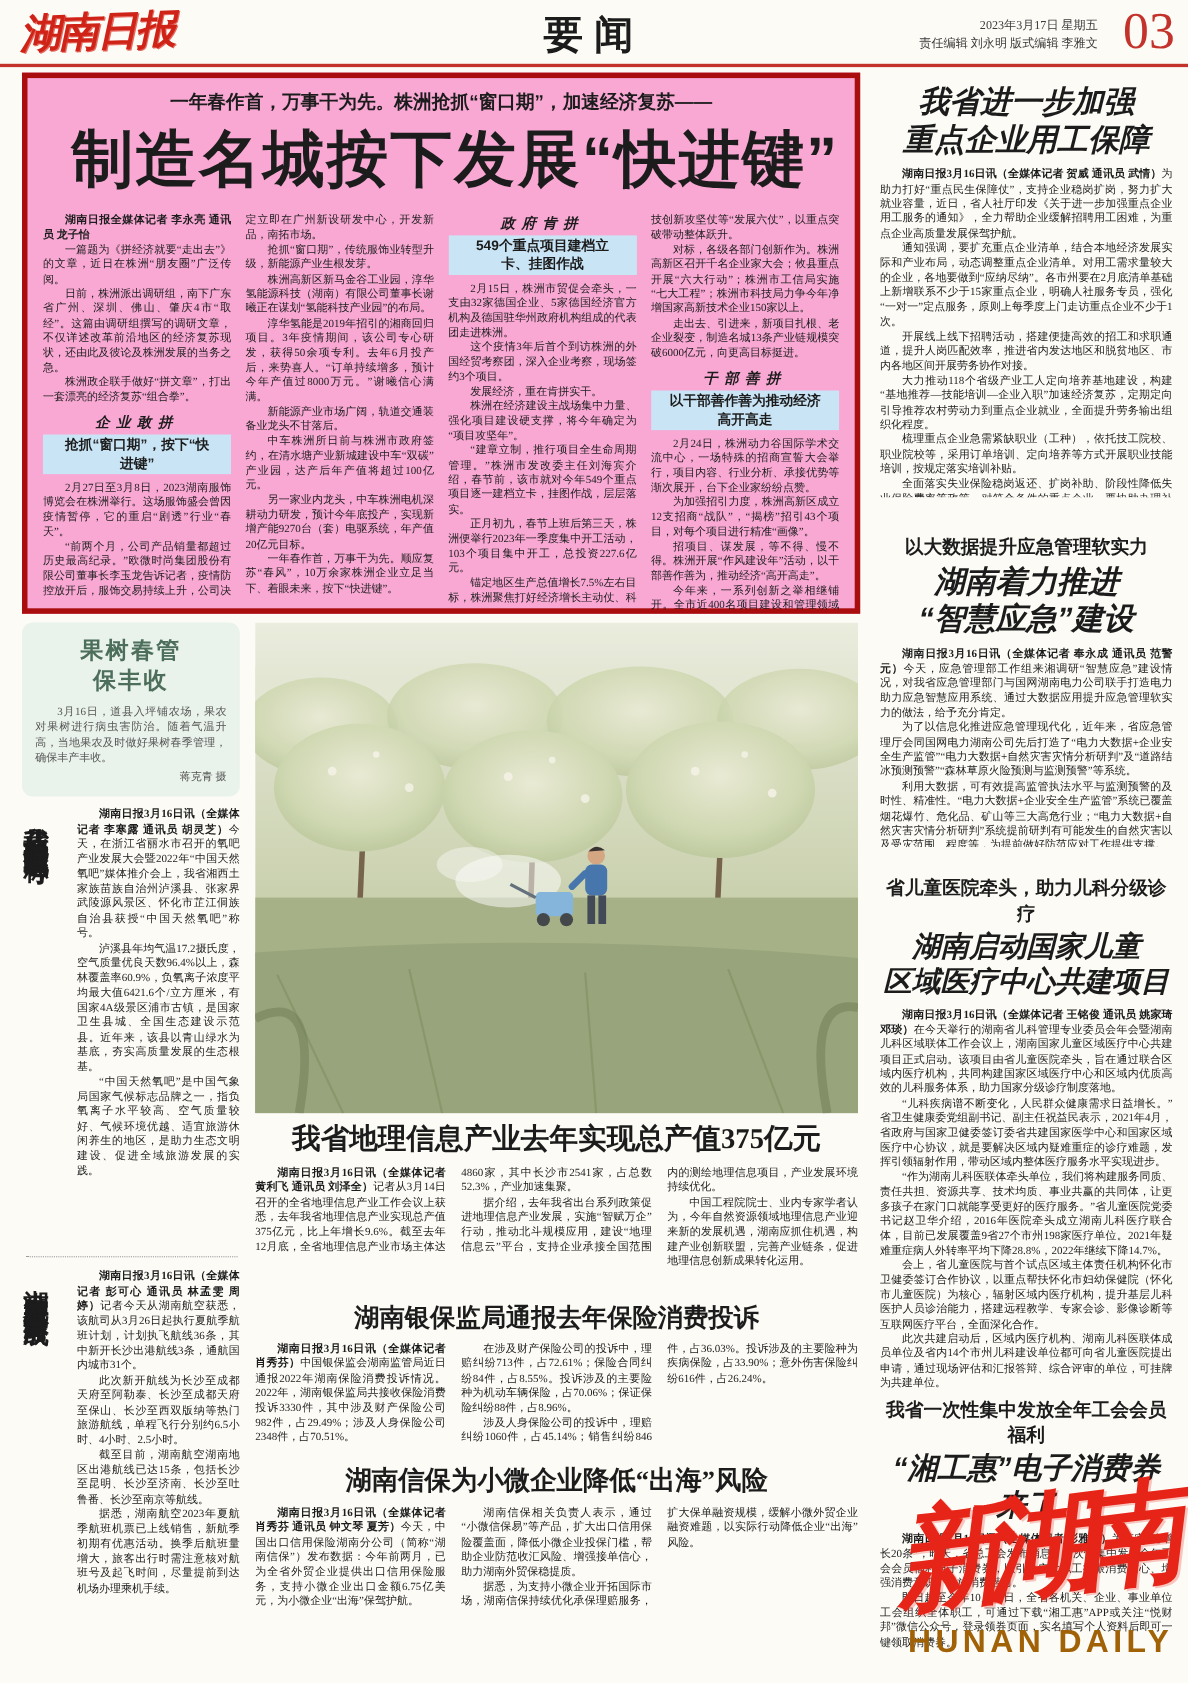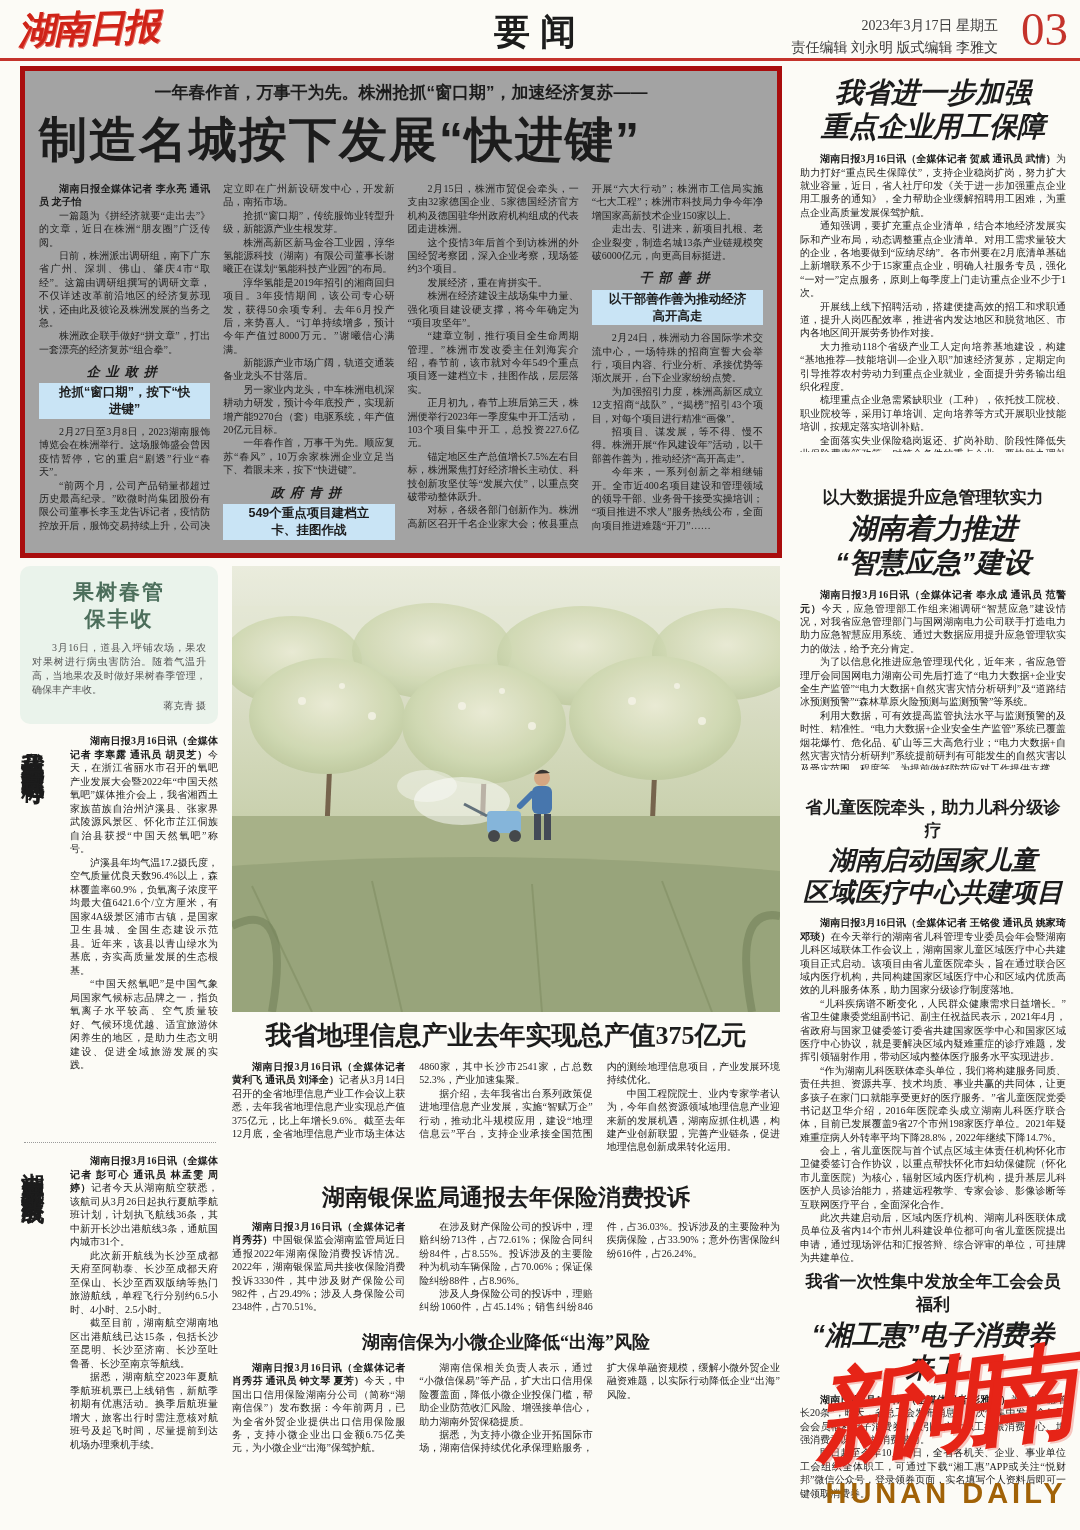--- a/index.html
+++ b/index.html
@@ -5,30 +5,30 @@
   html,body{margin:0;padding:0;background:#9a9a9a;}
   .page{position:relative;width:1080px;height:1530px;margin:0 auto;background:#fcfbf6;
         font-family:"Liberation Serif",serif;color:#1c1c1c;overflow:hidden;}
   
   .hdr{position:absolute;left:0;top:0;width:1080px;height:58px;border-bottom:3px solid #c4332b;}
   .masthead{position:absolute;left:18px;top:4px;font-family:"Liberation Serif",serif;
             font-weight:900;font-style:italic;font-size:37px;color:#cf2318;
             transform:rotate(-2deg);letter-spacing:-2px;text-shadow:1px 1px 0 #e4695f;}
   .section-title{position:absolute;left:0;right:0;top:8px;text-align:center;
             font-family:"Liberation Sans",sans-serif;font-weight:900;font-size:36px;letter-spacing:10px;}
-  .hdr-meta{position:absolute;right:82px;top:15px;text-align:right;font-size:14px;line-height:1.55;color:#3a3a3a;}
+  .hdr-meta{position:absolute;right:82px;top:15px;text-align:right;font-size:11px;line-height:1.55;color:#3a3a3a;}
   .page-num{position:absolute;right:12px;top:2px;font-size:47px;color:#c4332b;
             font-family:"Liberation Serif",serif;font-weight:400;}
   
   .lead-box{position:absolute;left:20px;top:66px;width:762px;height:492px;
-            border:5px solid #a90d0d;background:#a3a3a3;box-sizing:border-box;padding:8px 14px 6px;}
+            border:5px solid #a90d0d;background:#f9a8d4;box-sizing:border-box;padding:8px 14px 6px;}
   .lead-kicker{text-align:center;font-family:"Liberation Sans",sans-serif;font-weight:800;
             font-size:17px;margin-top:2px;}
-  .lead-headline{text-align:left;font-family:"Liberation Sans",sans-serif;font-weight:900;
-            font-size:48px;margin:4px 0 10px;letter-spacing:2px;}
+  .lead-headline{text-align:right;font-family:"Liberation Sans",sans-serif;font-weight:900;
+            font-size:56px;margin:4px 0 10px;letter-spacing:2px;}
   .lead-body{column-count:4;column-gap:13px;height:372px;overflow:hidden;
             font-size:10px;line-height:1.34;text-align:justify;}
   .para{margin:0;text-indent:2em;text-align:justify;}
   .byline{font-weight:bold;}
   .sec-head{margin:7px 0 6px;break-inside:avoid;}
   .sec-label{text-align:center;font-style:italic;font-weight:700;font-size:13px;letter-spacing:6px;margin-bottom:3px;}
   .sec-sub{text-align:center;font-family:"Liberation Sans",sans-serif;font-weight:900;font-size:12.5px;
            background:#c9e4f5;padding:1px 14px;}
   
   .photo-note{position:absolute;left:20px;top:566px;width:198px;height:158px;background:#eaf3eb;
@@ -48,21 +48,21 @@
   .dotted-sep{position:absolute;left:24px;top:1142px;width:192px;border-top:1.5px dotted #9b9b9b;}
   
   .photo{position:absolute;left:232px;top:566px;width:548px;height:446px;margin:0;}
   .mid-story{position:absolute;left:232px;width:548px;}
   .mid-story.geo{top:1018px;}
   .mid-story.ins{top:1182px;}
   .mid-story.sino{top:1330px;}
   .mid-title{text-align:center;font-weight:900;margin:0 0 7px;font-family:"Liberation Serif",serif;}
   .geo .mid-title{font-size:26px;}
   .ins .mid-title{font-size:23px;}
-  .sino .mid-title{font-size:18px;}
+  .sino .mid-title{font-size:24px;}
   .mid-body{column-count:3;column-gap:14px;font-size:10px;line-height:1.34;overflow:hidden;}
   .geo .mid-body{height:116px;}
   .ins .mid-body{height:102px;}
   .sino .mid-body{height:146px;}
   
   .rt{position:absolute;left:800px;width:266px;}
   .rt-kicker{text-align:center;font-family:"Liberation Sans",sans-serif;font-weight:800;font-size:17px;margin:0 0 3px;}
   .rt-title{text-align:center;font-family:"Liberation Sans",sans-serif;font-weight:900;
             white-space:pre-line;line-height:1.22;margin:0;font-style:italic;}
   .rt-body{margin-top:8px;font-size:10px;line-height:1.34;overflow:hidden;}
@@ -104,20 +104,21 @@
         <div class="sec-head">
           <div class="sec-label">企业敢拼</div>
           <div class="sec-sub">抢抓“窗口期”，按下“快进键”</div>
         </div>
         <p class="para">2月27日至3月8日，2023湖南服饰博览会在株洲举行。这场服饰盛会曾因疫情暂停，它的重启“剧透”行业“春天”。</p>
         <p class="para">“前两个月，公司产品销量都超过历史最高纪录。”欧微时尚集团股份有限公司董事长李玉龙告诉记者，疫情防控放开后，服饰交易持续上升，公司决定立即在广州新设研发中心，开发新品，南拓市场。</p>
         <p class="para">抢抓“窗口期”，传统服饰业转型升级，新能源产业生根发芽。</p>
         <p class="para">株洲高新区新马金谷工业园，淳华氢能源科技（湖南）有限公司董事长谢曦正在谋划“氢能科技产业园”的布局。</p>
         <p class="para">淳华氢能是2019年招引的湘商回归项目。3年疫情期间，该公司专心研发，获得50余项专利。去年6月投产后，来势喜人。“订单持续增多，预计今年产值过8000万元。”谢曦信心满满。</p>
         <p class="para">新能源产业市场广阔，轨道交通装备业龙头不甘落后。</p>
+        <p class="para">中车株洲所日前与株洲市政府签约，在清水塘产业新城建设中车“双碳”产业园，达产后年产值将超过100亿元。</p>
         <p class="para">另一家业内龙头，中车株洲电机深耕动力研发，预计今年底投产，实现新增产能9270台（套）电驱系统，年产值20亿元目标。</p>
         <p class="para">一年春作首，万事干为先。顺应复苏“春风”，10万余家株洲企业立足当下、着眼未来，按下“快进键”。</p>
         <div class="sec-head">
           <div class="sec-label">政府肯拼</div>
           <div class="sec-sub">549个重点项目建档立卡、挂图作战</div>
         </div>
         <p class="para">2月15日，株洲市贸促会牵头，一支由32家德国企业、5家德国经济官方机构及德国驻华州政府机构组成的代表团走进株洲。</p>
         <p class="para">这个疫情3年后首个到访株洲的外国经贸考察团，深入企业考察，现场签约3个项目。</p>
         <p class="para">发展经济，重在肯拼实干。</p>
         <p class="para">株洲在经济建设主战场集中力量、强化项目建设硬支撑，将今年确定为“项目攻坚年”。</p>

